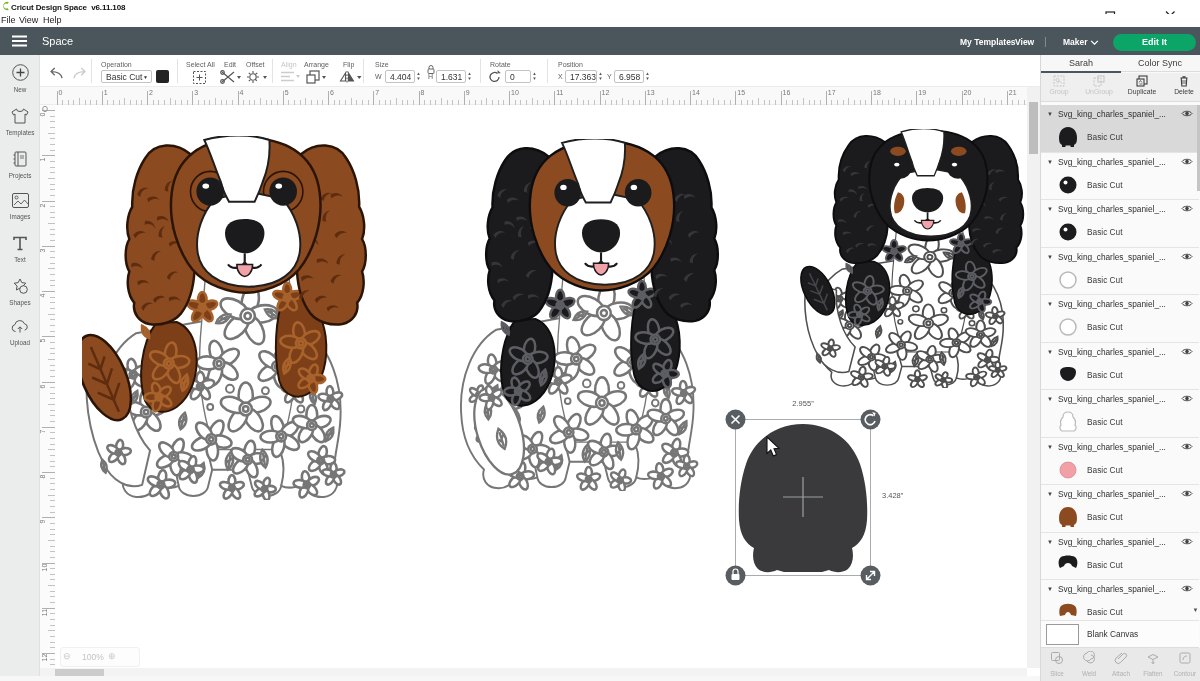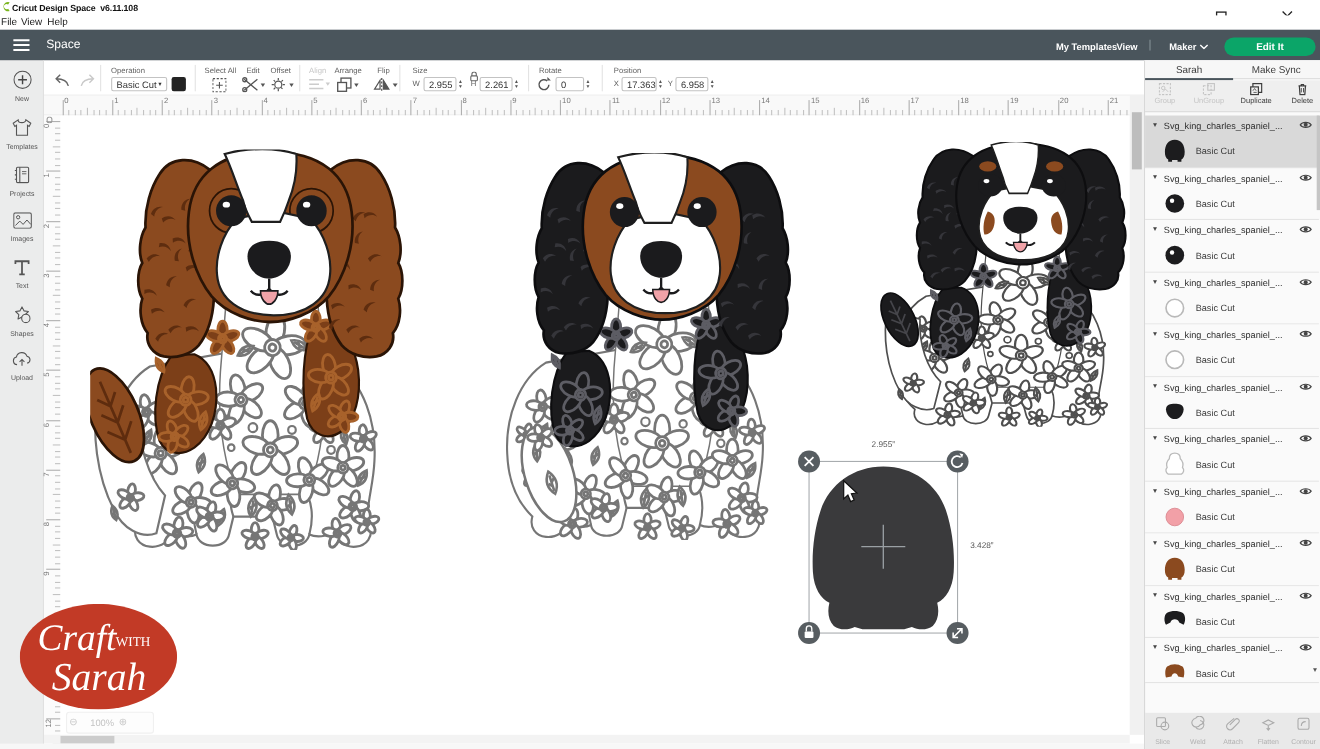--- a/index.html
+++ b/index.html
@@ -164,28 +164,28 @@
         <g stroke="#555" fill="none" stroke-width="1.1">
           <path d="M6.5 3 L1.5 11 L6.5 11 Z"></path>
           <path d="M9.5 3 L14.5 11 L9.5 11 Z" fill="#555"></path>
           <path d="M8 1 v12" stroke-dasharray="1.8 1.4"></path>
         </g>
         <path d="M18 6 l4.5 0 l-2.25 3 z" fill="#555"></path>
       </svg>
     <div class="tdiv" style="left:323px"></div>
     <div class="tlabel" style="left:335px;top:6px">Size</div>
     <div class="tlabel" style="left:335px;top:18px">W</div>
-    <div class="tinput" style="left:345px;top:15px;width:30px">2.955</div>
+    <div class="tinput" style="left:345px;top:15px;width:30px">4.404</div>
     <div class="stepper" style="left:375px;top:15px">▲<br>▼</div>
     <svg style="position:absolute;left:386px;top:10px" width="10" height="9" viewBox="0 0 10 9">
         <path d="M3 4 v-1.5 a2 2 0 0 1 4 0 V4" fill="none" stroke="#666"></path>
         <rect x="2" y="4" width="6" height="4.5" rx="1" fill="none" stroke="#666"></rect>
       </svg>
     <div class="tlabel" style="left:388px;top:18px">H</div>
-    <div class="tinput" style="left:396px;top:15px;width:30px">2.261</div>
+    <div class="tinput" style="left:396px;top:15px;width:30px">1.631</div>
     <div class="stepper" style="left:426px;top:15px">▲<br>▼</div>
     <div class="tdiv" style="left:440px"></div>
     <div class="tlabel" style="left:450px;top:6px">Rotate</div>
     <svg style="position:absolute;left:448px;top:15px" width="14" height="13" viewBox="0 0 14 13">
         <path d="M11 7 a4.5 4.5 0 1 1 -1.5 -3.4" fill="none" stroke="#555" stroke-width="1.3"></path>
         <path d="M9 0 l0 4 l4 0 z" fill="#555" transform="scale(0.8) translate(3,0)"></path>
       </svg>
     <div class="tinput" style="left:465px;top:15px;width:26px">0</div>
     <div class="stepper" style="left:491px;top:15px">▲<br>▼</div>
     <div class="tdiv" style="left:507px"></div>
@@ -1820,43 +1820,35 @@
         <circle cx="170.5" cy="185.5" r="10" fill="#575d61"></circle>
         <path d="M166.5 189.5 L174.5 181.5 M166.5 185 v4.5 h4.5 M174.5 186 v-4.5 h-4.5" stroke="#fff" stroke-width="1.4" fill="none"></path>
       </g>
 
       <g transform="translate(67,47)">
         <path d="M0 0 L0 16.5 L3.8 13 L6.3 19 L9.5 17.6 L7 11.8 L12 11.3 Z" fill="#fff" stroke="#111" stroke-width="1.1"></path>
       </g>
     </svg>
   </div>
 
-  <div id="logo" class="abs" style="left:18px;top:549px;width:143px;height:96px">
-    <svg width="143" height="96" viewBox="0 0 143 96">
-      <ellipse cx="71.5" cy="48" rx="71.5" ry="48" fill="#c23a26"></ellipse>
-      <text x="52" y="42" font-family="Liberation Serif" font-style="italic" font-size="34" fill="#fff" text-anchor="middle">Craft</text>
-      <text x="103" y="38" font-family="Liberation Serif" font-size="12" fill="#fff" text-anchor="middle">WITH</text>
-      <text x="72" y="78" font-family="Liberation Serif" font-style="italic" font-size="36" fill="#fff" text-anchor="middle">Sarah</text>
-    </svg>
-  </div>
 
   <div class="abs" style="left:60px;top:647px;width:80px;height:20px;background:#fdfdfd;border:1px solid #f0f0f0;border-radius:3px"></div>
   <div class="abs" style="left:63px;top:651px;color:#c9c9c9;font-size:9px">⊖</div>
   <div class="abs" style="left:82px;top:652px;color:#c3c3c3;font-size:8.5px">100%</div>
   <div class="abs" style="left:108px;top:651px;color:#c9c9c9;font-size:9px">⊕</div>
   <div id="bottombar" class="abs"></div>
   <div id="hthumb" class="abs"></div>
   <div id="bottomstrip" class="abs"></div>
   <div id="vscroll" class="abs"></div>
   <div id="vthumb" class="abs"></div>
 
   <div id="rpanel" class="abs">
     <div id="paneltop"></div>
     <div class="tab" style="left:28px;top:3px">Sarah</div>
-    <div class="tab" style="left:97px;top:3px">Make Sync</div>
+    <div class="tab" style="left:97px;top:3px">Color Sync</div>
     <div id="layertabline"></div>
     <div id="panelbtns">
         <div class="pbtn" style="left:2px;top:2px;width:32px;color:#c4c4c4"><svg width="12" height="12" viewBox="0 0 12 12">
             <rect x="1" y="1" width="10" height="10" fill="none" stroke="#c4c4c4" stroke-width="1" stroke-dasharray="2 1.2"></rect>
             <circle cx="4.5" cy="5" r="1.6" fill="none" stroke="#c4c4c4" stroke-width="0.8"></circle>
             <path d="M4 8.5 l2.5 -2.5 2.5 2.5" fill="none" stroke="#c4c4c4" stroke-width="0.8"></path>
           </svg><div style="font-size:6.8px;margin-top:0px">Group</div></div>
         <div class="pbtn" style="left:42px;top:2px;width:32px;color:#c4c4c4"><svg width="12" height="12" viewBox="0 0 12 12">
             <rect x="1" y="3" width="7" height="8" fill="none" stroke="#c4c4c4" stroke-width="1" stroke-dasharray="2 1.2"></rect>
             <rect x="5" y="1" width="6" height="6" fill="none" stroke="#c4c4c4" stroke-width="1"></rect>
@@ -2000,20 +1992,24 @@
           <svg class="leye" width="12" height="9" viewBox="0 0 12 9">
             <path d="M1 4.5 C3 1.5 9 1.5 11 4.5 C9 7.5 3 7.5 1 4.5 Z" fill="none" stroke="#444" stroke-width="1"></path>
             <circle cx="6" cy="4.5" r="1.8" fill="#444"></circle>
           </svg>
           <svg class="lthumb" width="22" height="24" viewBox="0 0 22 24">
             <path d="M4 6 C8 3 14 3 18 6 C20 8 20 13 19 16 L14 15 C13 11 9 11 8 15 L3 16 C2 13 2 8 4 6 Z" fill="#8b4a1f"></path>
           </svg>
           <div class="lbasic">Basic Cut</div>
         </div>
       </div>
+    <div id="blankrow">
+      <div style="position:absolute;left:5px;top:3px;width:33px;height:21px;background:#fff;border:1px solid #9a9a9a"></div>
+      <div style="position:absolute;left:46px;top:8px;font-size:8.3px;color:#333">Blank Canvas</div>
+    </div>
     <div id="ractions">
         <div class="ricon" style="left:1px"><svg width="14" height="14" viewBox="0 0 14 14">
             <rect x="1.5" y="1.5" width="8" height="8" rx="1" fill="none" stroke="#ababab"></rect>
             <circle cx="9" cy="9" r="3.5" fill="none" stroke="#ababab"></circle>
           </svg><div class="lbl">Slice</div></div>
         <div class="ricon" style="left:33px"><svg width="14" height="14" viewBox="0 0 14 14">
             <path d="M5 2 a4 4 0 1 0 4 6 a4 4 0 1 0 -4 -6" fill="none" stroke="#ababab"></path>
             <path d="M9 4 a4 4 0 1 1 -4 6" fill="none" stroke="#ababab"></path>
           </svg><div class="lbl">Weld</div></div>
         <div class="ricon" style="left:65px"><svg width="14" height="14" viewBox="0 0 14 14">

